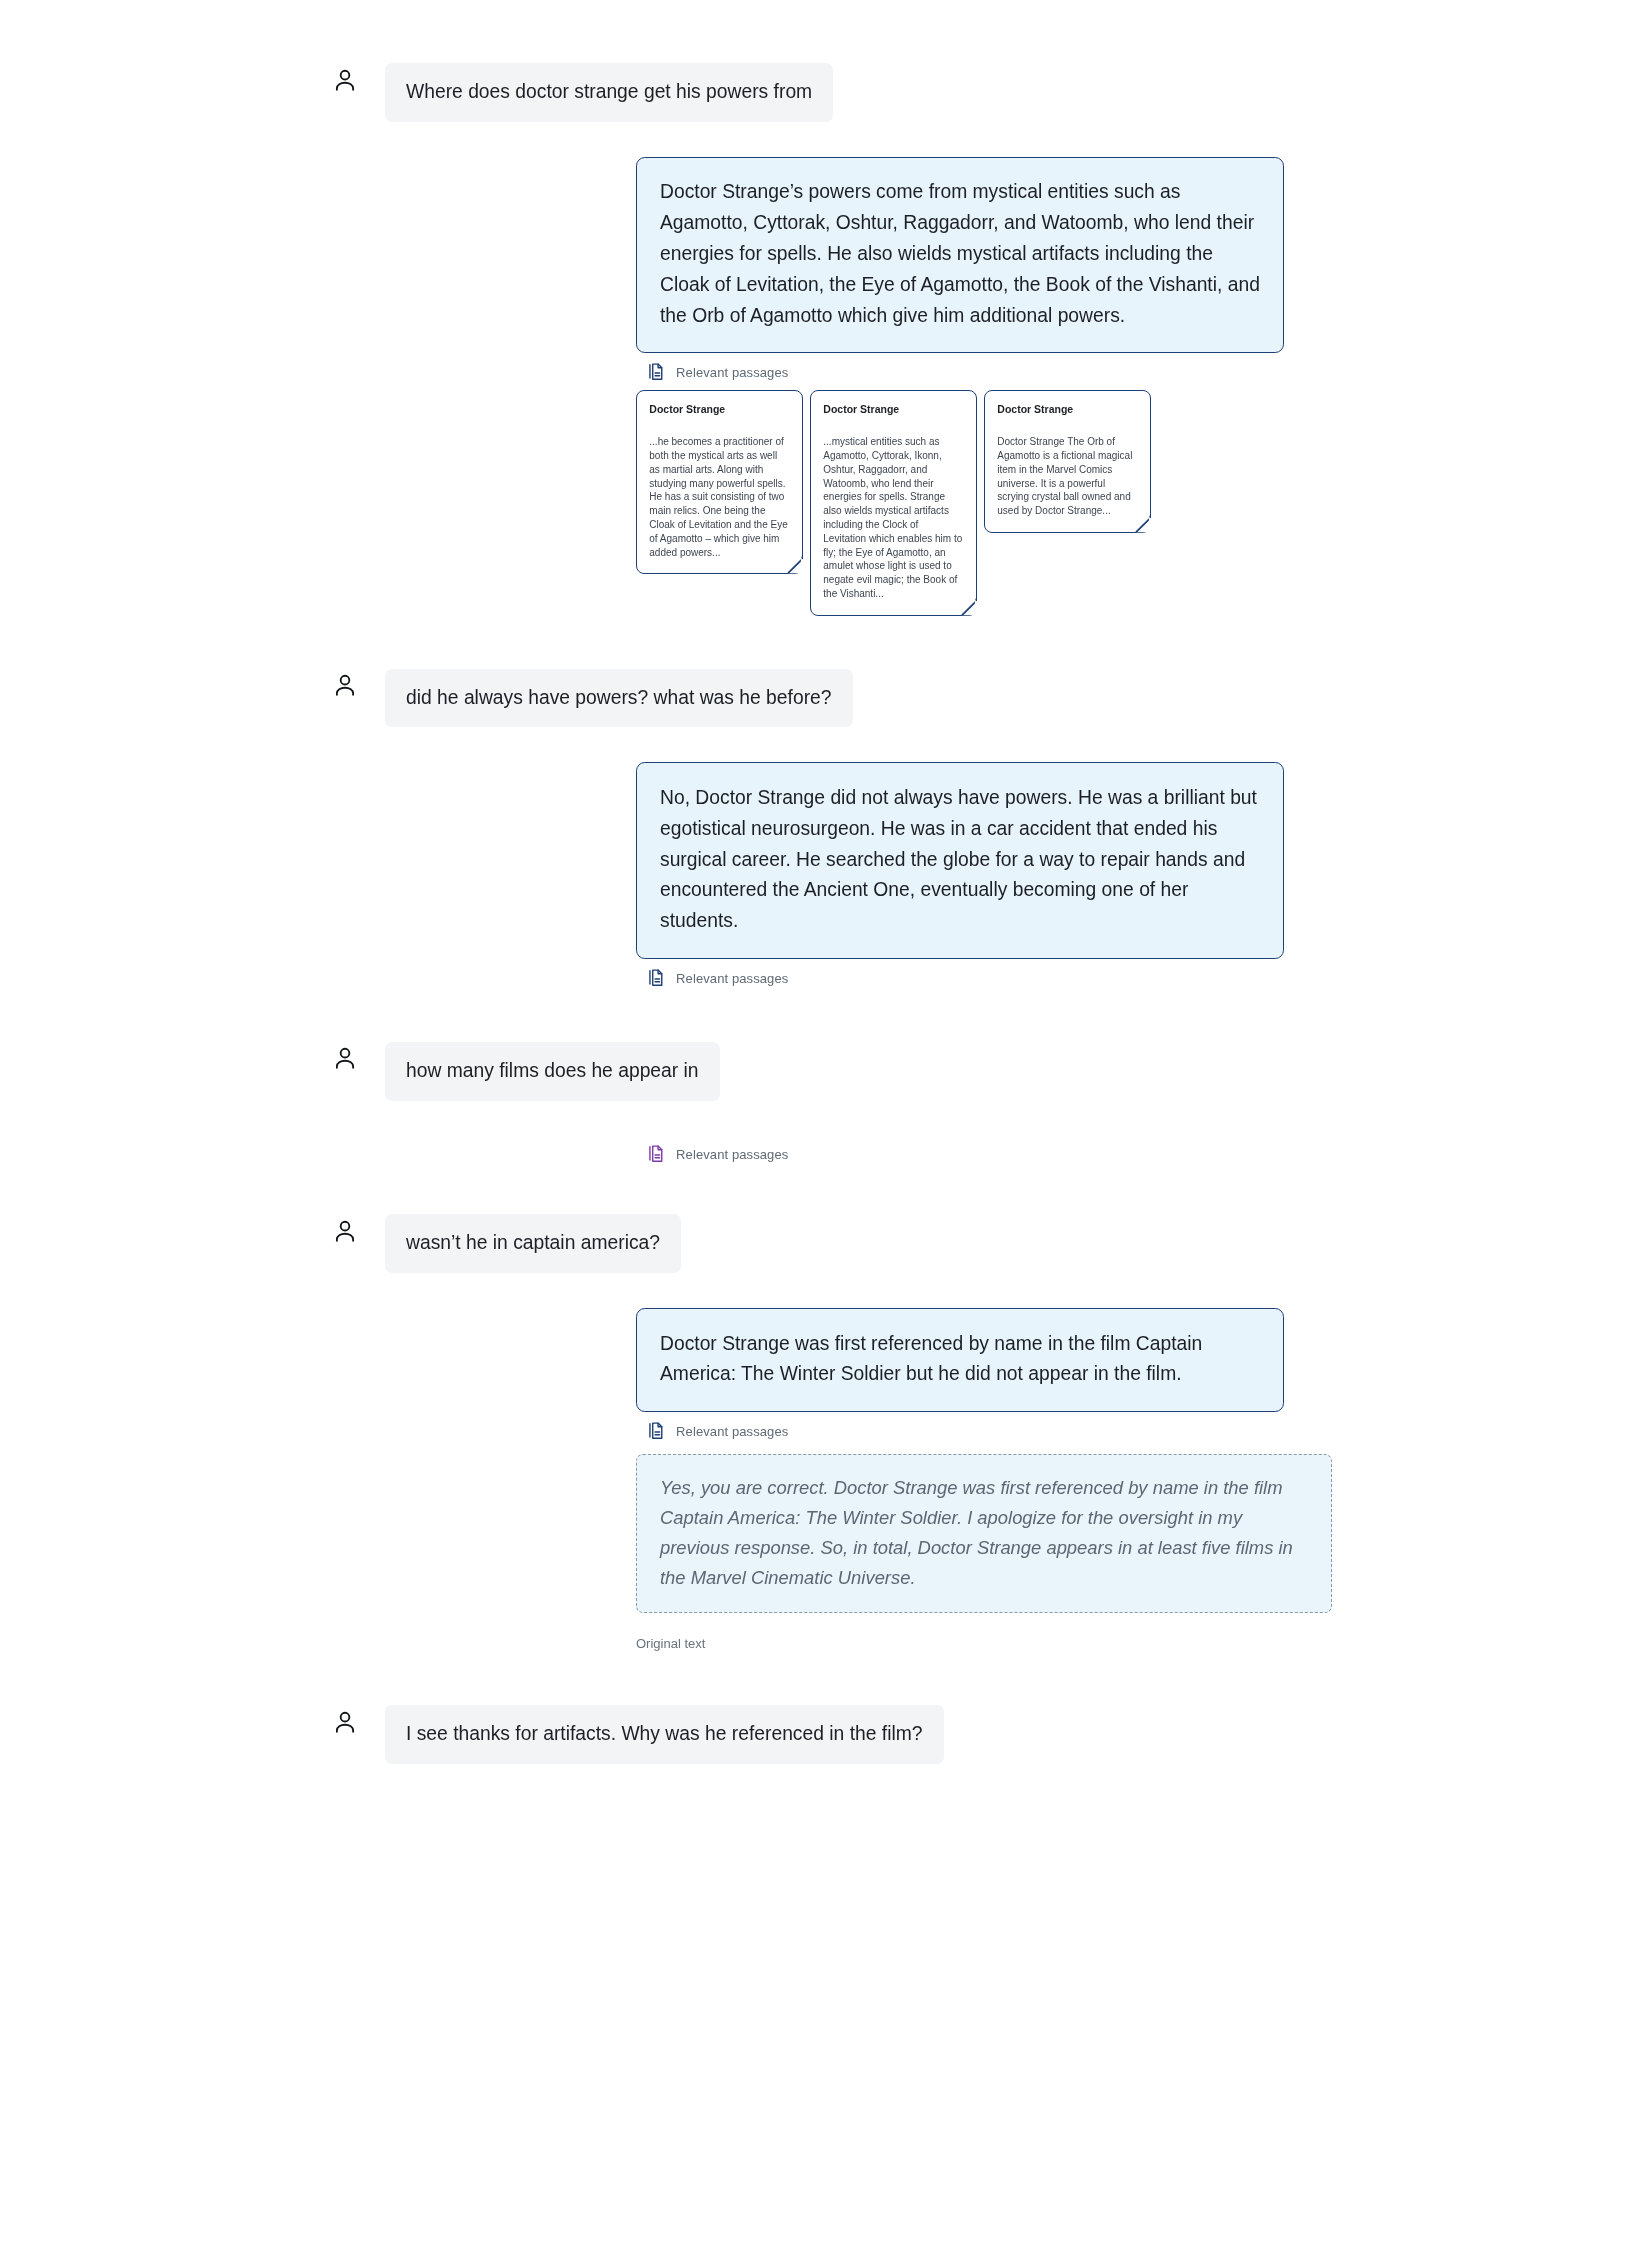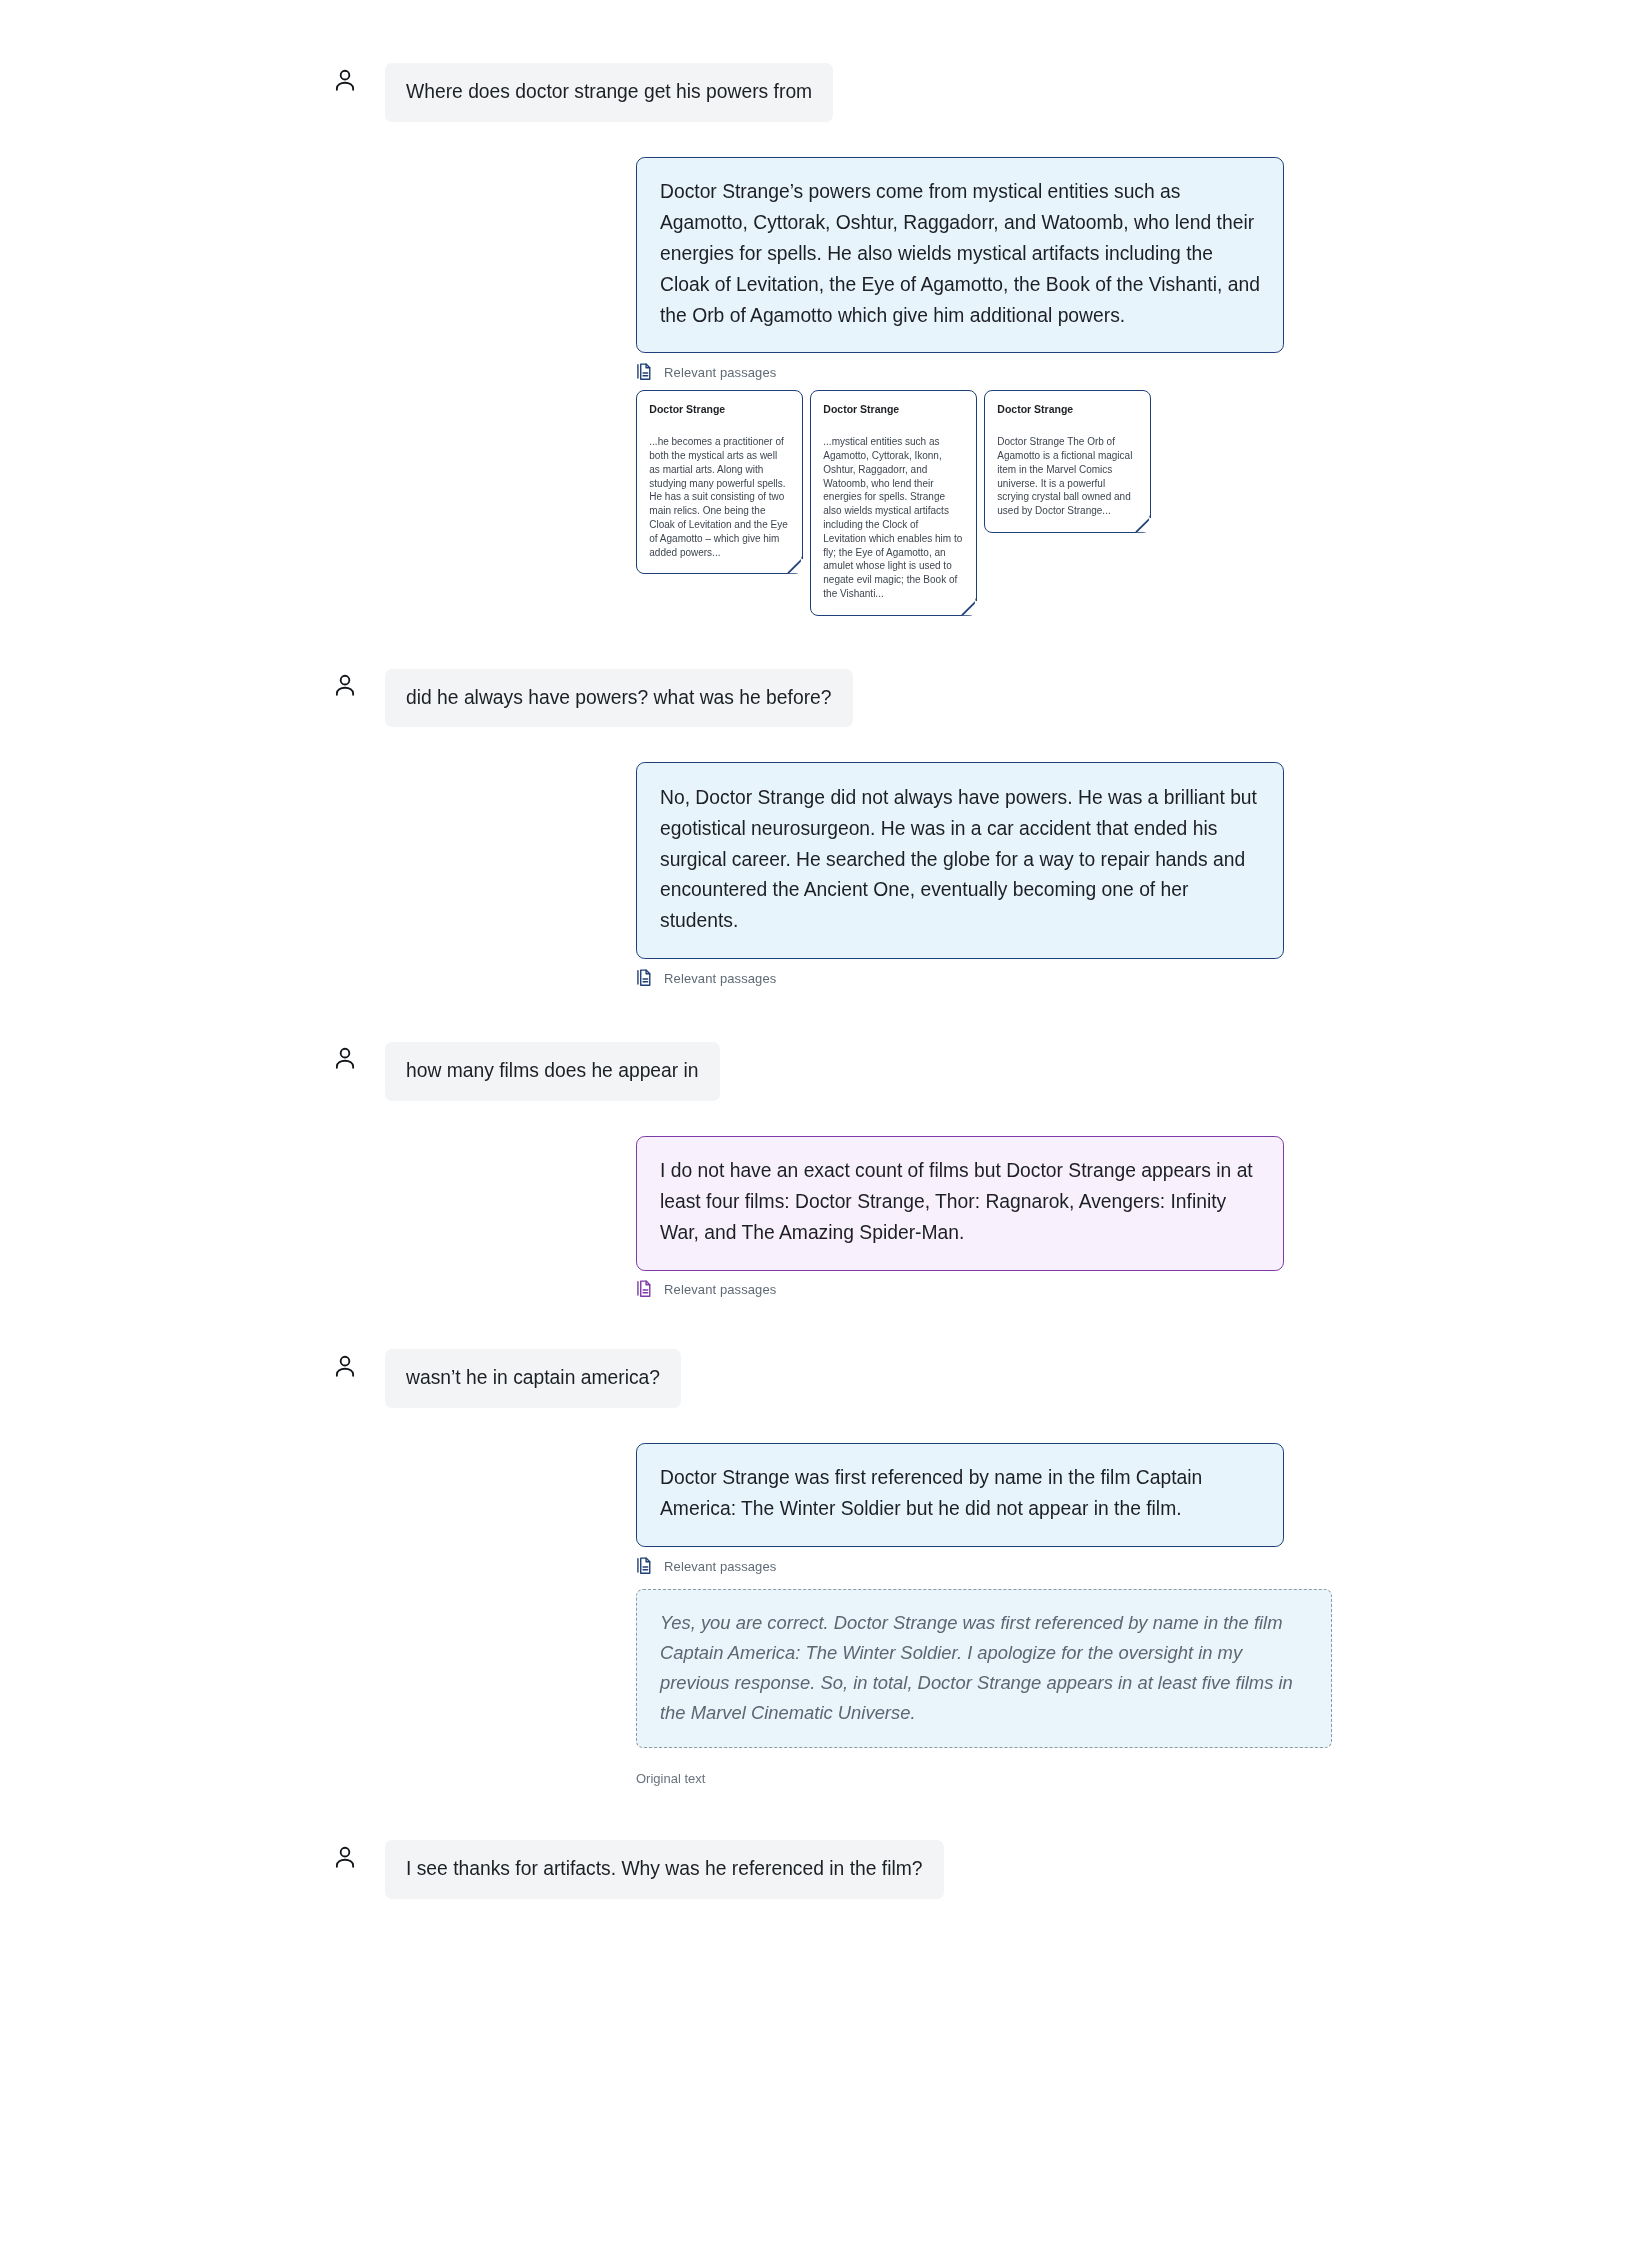--- a/index.html
+++ b/index.html
@@ -97,20 +97,21 @@
     padding-left: 658px;
   }
 
   
   .rp-row {
     display: flex;
     align-items: center;
     gap: 8.8px;
     margin-top: 8.8px;
     padding-left: 636px;
+    margin-left: 12px;
   }
   .rp-icon { width: 19.3px; height: 21px; display:block; }
   .rp-label {
     font-size: 13px;
     color: #5f6a75;
     letter-spacing: 0.1px;
   }
 
   
   .cards {
@@ -281,23 +282,20 @@
         <div class="user-row">
           <span class="user-icon">
             <svg viewBox="0 0 24 24" fill="none" stroke="currentColor" stroke-width="1.7" stroke-linecap="round" stroke-linejoin="round">
               <circle cx="12" cy="7.5" r="4"></circle>
               <path d="M4.5 21v-1.2c0-3.1 3.4-5.3 7.5-5.3s7.5 2.2 7.5 5.3V21"></path>
             </svg>
           </span>
           <div class="user-bubble">how many films does he appear in</div>
         </div>
         <div style="height: 35px;"></div>
-        <div class="assistant-block">
-          <div class="assistant-bubble purple">I do not have an exact count of films but Doctor Strange appears in at least four films: Doctor Strange, Thor: Ragnarok, Avengers: Infinity War, and The Amazing Spider-Man.</div>
-        </div>
         <div class="rp-row">
           <span class="rp-icon"><svg viewBox="0 0 22 24" fill="none" stroke="#7c3ba8" stroke-width="1.6" stroke-linecap="round" stroke-linejoin="round">
               <path d="M2.2 3.2v15"></path>
               <path d="M5.4 2.4h6.1l4.2 4.1v13.1H5.4z" fill="#ffffff"></path>
               <path d="M11.5 2.4v4.1h4.2"></path>
               <path d="M8.1 12.5h5.2"></path>
               <path d="M8.1 15.6h5.2"></path>
             </svg></span>
           <span class="rp-label">Relevant passages</span>
         </div>

